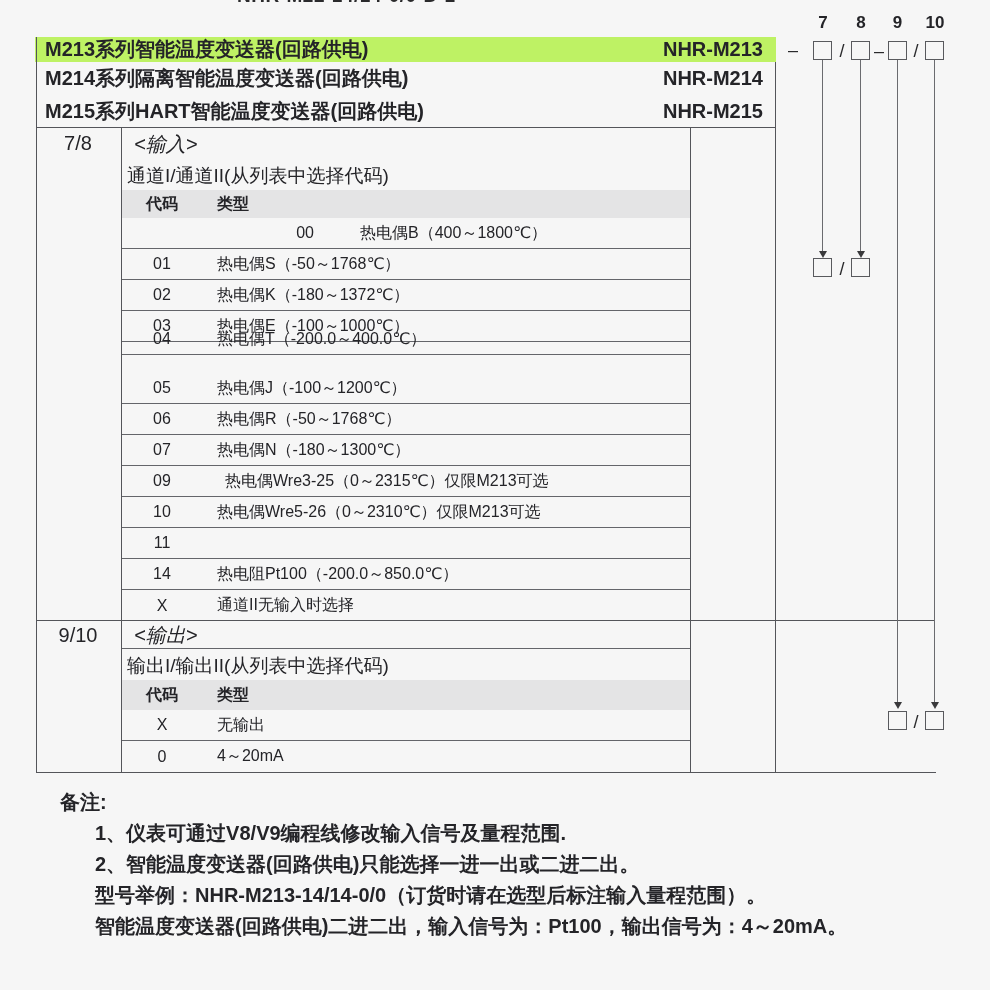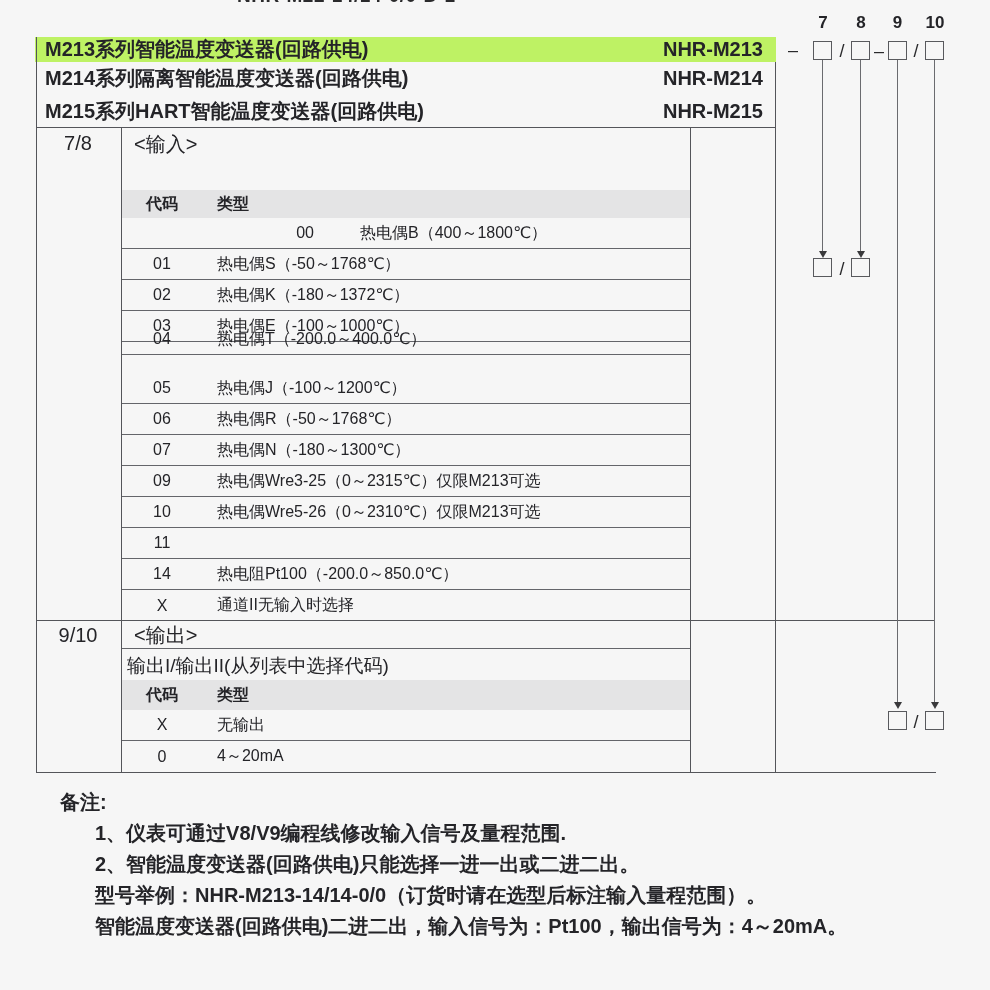--- a/index.html
+++ b/index.html
@@ -17,21 +17,21 @@
   .prod{display:flex;justify-content:space-between;align-items:center;
         font-weight:bold;font-size:20px;padding:0 13px 0 10px;box-sizing:border-box;white-space:nowrap;}
   .prod.hl{height:25px;background:#bef264;}
   .prod.r2{height:33px;}
   .prod.r3{height:32px;}
 
   
   .secid{position:absolute;left:35px;width:86px;text-align:center;font-size:20px;}
 
   
-  .stitle{position:absolute;left:134px;font-size:20px;white-space:nowrap;}
+  .stitle{position:absolute;left:134px;font-size:20px;white-space:nowrap;font-style:italic;}
   .ssub{position:absolute;left:127px;font-size:19px;white-space:nowrap;}
   .srow{position:absolute;left:122px;width:568px;height:31px;box-sizing:border-box;
         display:flex;align-items:center;font-size:16px;white-space:nowrap;}
   .srow.bline{border-bottom:1px solid #64656a;}
   .srow .code{width:60px;margin-left:10px;text-align:center;flex:0 0 auto;}
   .srow .type{margin-left:25px;}
   .srow.hdr{background:#e4e4e5;font-weight:bold;height:28px;}
 
   
   .num{position:absolute;top:13px;font-size:17px;font-weight:600;transform:translateX(-50%);}
@@ -73,20 +73,21 @@
   <div class="line" style="left:36px;top:127px;width:740px;height:1px;"></div>
   <div class="line" style="left:121px;top:127px;width:1px;height:645px;"></div>
   <div class="line" style="left:690px;top:127px;width:1px;height:645px;"></div>
   <div class="line" style="left:36px;top:620px;width:899px;height:1px;"></div>
   <div class="line" style="left:36px;top:772px;width:900px;height:1px;"></div>
 
   <div class="secid" style="top:132px;">7/8</div>
   <div class="secid" style="top:624px;">9/10</div>
 
   <div class="stitle" style="top:131px;">&lt;输入&gt;</div>
+  <div class="ssub" style="top:163px;">通道I/通道II(从列表中选择代码)</div>
   <div class="srow hdr" style="top:190px;">
     <span class="code">代码</span>
     <span class="type">类型</span>
   </div>
   <div id="sec0rows">
       <div class="srow bline" style="top:218px;justify-content:center;">
         <span class="code">00</span>
         <span class="type">热电偶B（400～1800℃）</span>
       </div>
       <div class="srow bline" style="top:249px;">
@@ -110,21 +111,21 @@
         <span class="type">热电偶J（-100～1200℃）</span>
       </div>
       <div class="srow bline" style="top:404px;">
         <span class="code">06</span>
         <span class="type">热电偶R（-50～1768℃）</span>
       </div>
       <div class="srow bline" style="top:435px;">
         <span class="code">07</span>
         <span class="type">热电偶N（-180～1300℃）</span>
       </div>
-      <div class="srow bline" style="top:466px;">
+      <div class="srow bline" style="top:466px;gap:8px;">
         <span class="code">09</span>
         <span class="type">热电偶Wre3-25（0～2315℃）仅限M213可选</span>
       </div>
       <div class="srow bline" style="top:497px;">
         <span class="code">10</span>
         <span class="type">热电偶Wre5-26（0～2310℃）仅限M213可选</span>
       </div>
       <div class="srow bline" style="top:528px;">
         <span class="code">11</span>
       </div>

